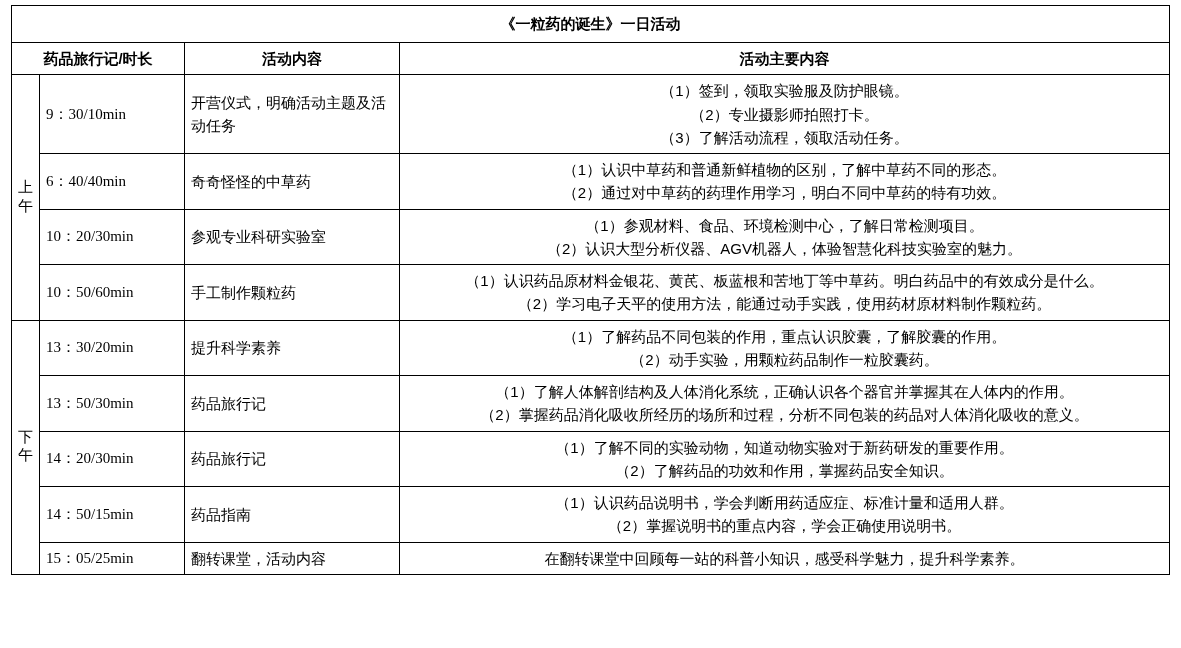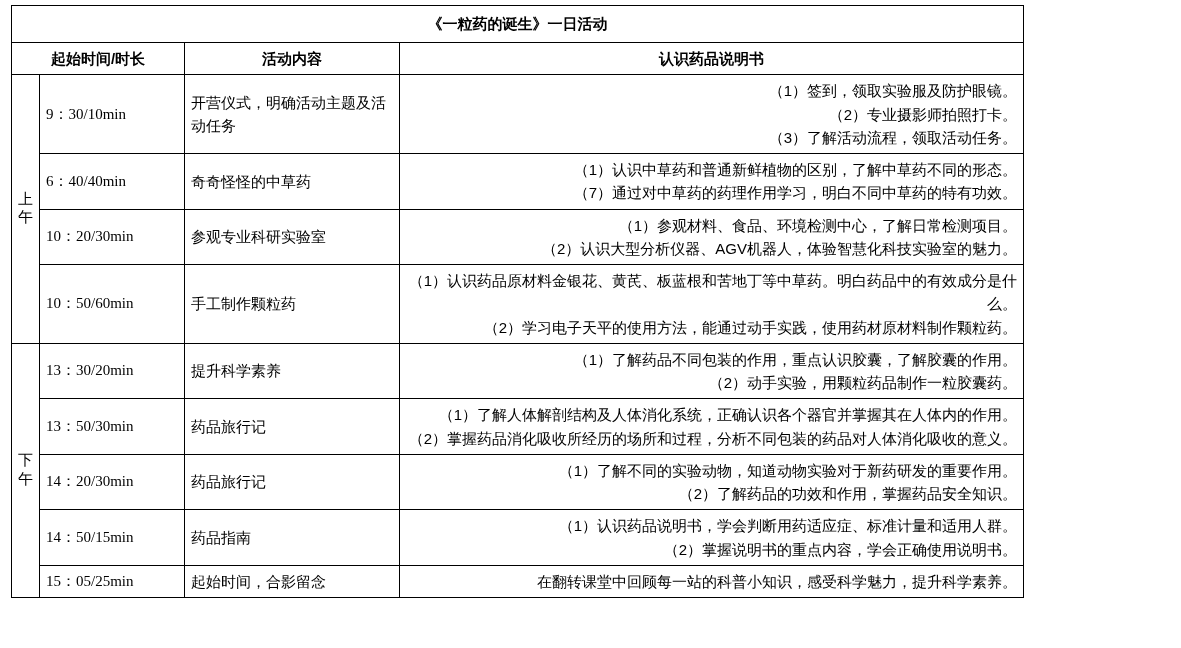--- a/index.html
+++ b/index.html
@@ -15,21 +15,21 @@
   }
   .page {
     width: 1181px;
     height: 648px;
     position: relative;
     box-sizing: border-box;
   }
   table.schedule {
     border-collapse: collapse;
     table-layout: fixed;
-    width: 1013px;
+    width: 1159px;
     margin: 5px 11px 0 11px;
   }
   table.schedule td {
     border: 1px solid #000000;
     vertical-align: middle;
     padding: 4px 6px;
     font-size: 15px;
     line-height: 1.55;
   }
   .title-cell {
@@ -60,21 +60,21 @@
     width: 120px;
     white-space: nowrap;
     font-family: Liberation Serif, serif;
   }
   .activity-cell {
     font-size: 15px;
     width: 215px;
     line-height: 1.7;
   }
   .detail-cell {
-    text-align: right;
+    text-align: center;
     font-size: 15px;
     line-height: 1.65;
     padding-left: 8px;
   }
   .detail-cell .line {
     display: block;
     white-space: normal;
   }
 </style>
 </head>
@@ -86,44 +86,44 @@
       <col style="width:28px">
       <col style="width:145px">
       <col style="width:215px">
       <col>
     </colgroup>
     <tbody>
       <tr>
         <td class="title-cell" colspan="4">《一粒药的诞生》一日活动</td>
       </tr>
       <tr>
-        <td class="head-cell" colspan="2">起始时间/时长</td>
+        <td class="head-cell" colspan="2">药品旅行记/时长</td>
         <td class="head-cell">活动内容</td>
-        <td class="head-cell">认识药品说明书</td>
+        <td class="head-cell">活动主要内容</td>
       </tr>
 
       <tr>
         <td class="period-cell" rowspan="4">
           <span>上午</span>
         </td>
         <td class="time-cell">9：30/10min</td>
         <td class="activity-cell">开营仪式，明确活动主题及活动任务</td>
         <td class="detail-cell">
           <span class="line">（1）签到，领取实验服及防护眼镜。</span>
           <span class="line">（2）专业摄影师拍照打卡。</span>
           <span class="line">（3）了解活动流程，领取活动任务。</span>
         </td>
       </tr>
 
       <tr>
         <td class="time-cell">6：40/40min</td>
         <td class="activity-cell">奇奇怪怪的中草药</td>
         <td class="detail-cell">
           <span class="line">（1）认识中草药和普通新鲜植物的区别，了解中草药不同的形态。</span>
-          <span class="line">（7）通过对中草药的药理作用学习，明白不同中草药的特有功效。</span>
+          <span class="line">（2）通过对中草药的药理作用学习，明白不同中草药的特有功效。</span>
         </td>
       </tr>
 
       <tr>
         <td class="time-cell">10：20/30min</td>
         <td class="activity-cell">参观专业科研实验室</td>
         <td class="detail-cell">
           <span class="line">（1）参观材料、食品、环境检测中心，了解日常检测项目。</span>
           <span class="line">（2）认识大型分析仪器、AGV机器人，体验智慧化科技实验室的魅力。</span>
         </td>
@@ -172,20 +172,20 @@
         <td class="time-cell">14：50/15min</td>
         <td class="activity-cell">药品指南</td>
         <td class="detail-cell">
           <span class="line">（1）认识药品说明书，学会判断用药适应症、标准计量和适用人群。</span>
           <span class="line">（2）掌握说明书的重点内容，学会正确使用说明书。</span>
         </td>
       </tr>
 
       <tr>
         <td class="time-cell">15：05/25min</td>
-        <td class="activity-cell">起始时间，合影留念</td>
+        <td class="activity-cell">翻转课堂，活动内容</td>
         <td class="detail-cell">
           <span class="line">在翻转课堂中回顾每一站的科普小知识，感受科学魅力，提升科学素养。</span>
         </td>
       </tr>
     </tbody>
   </table>
 </div>
 
 </body></html>

